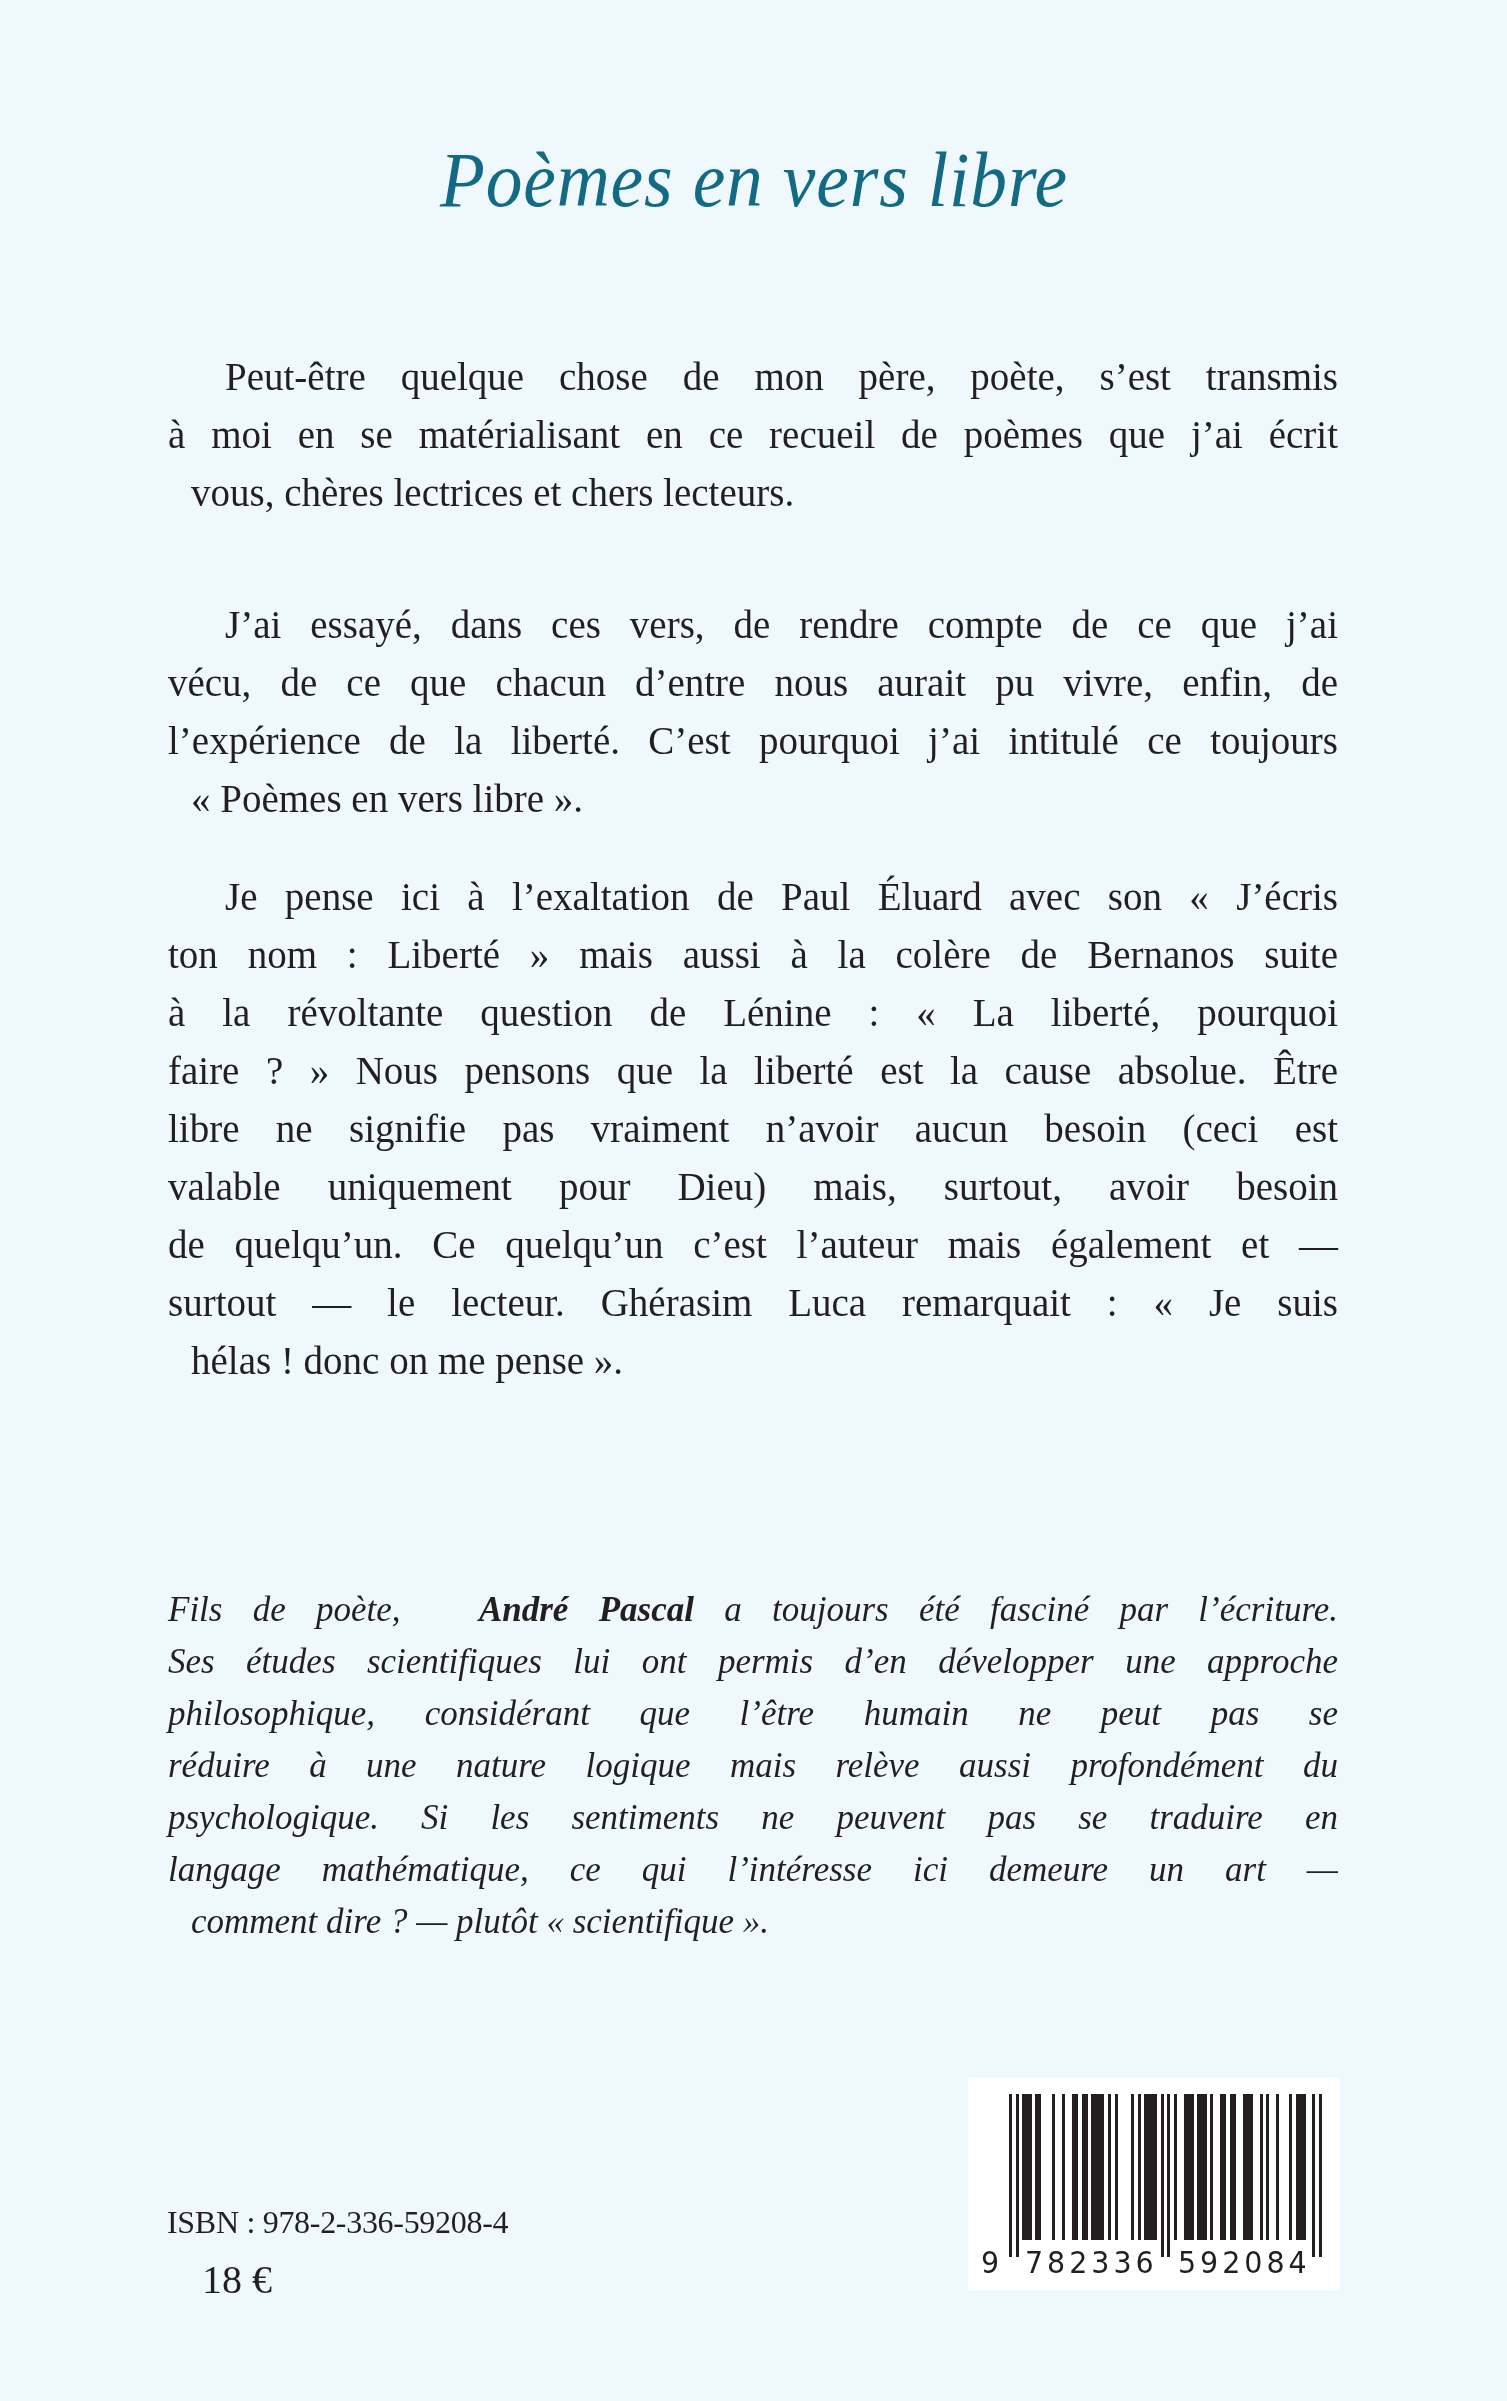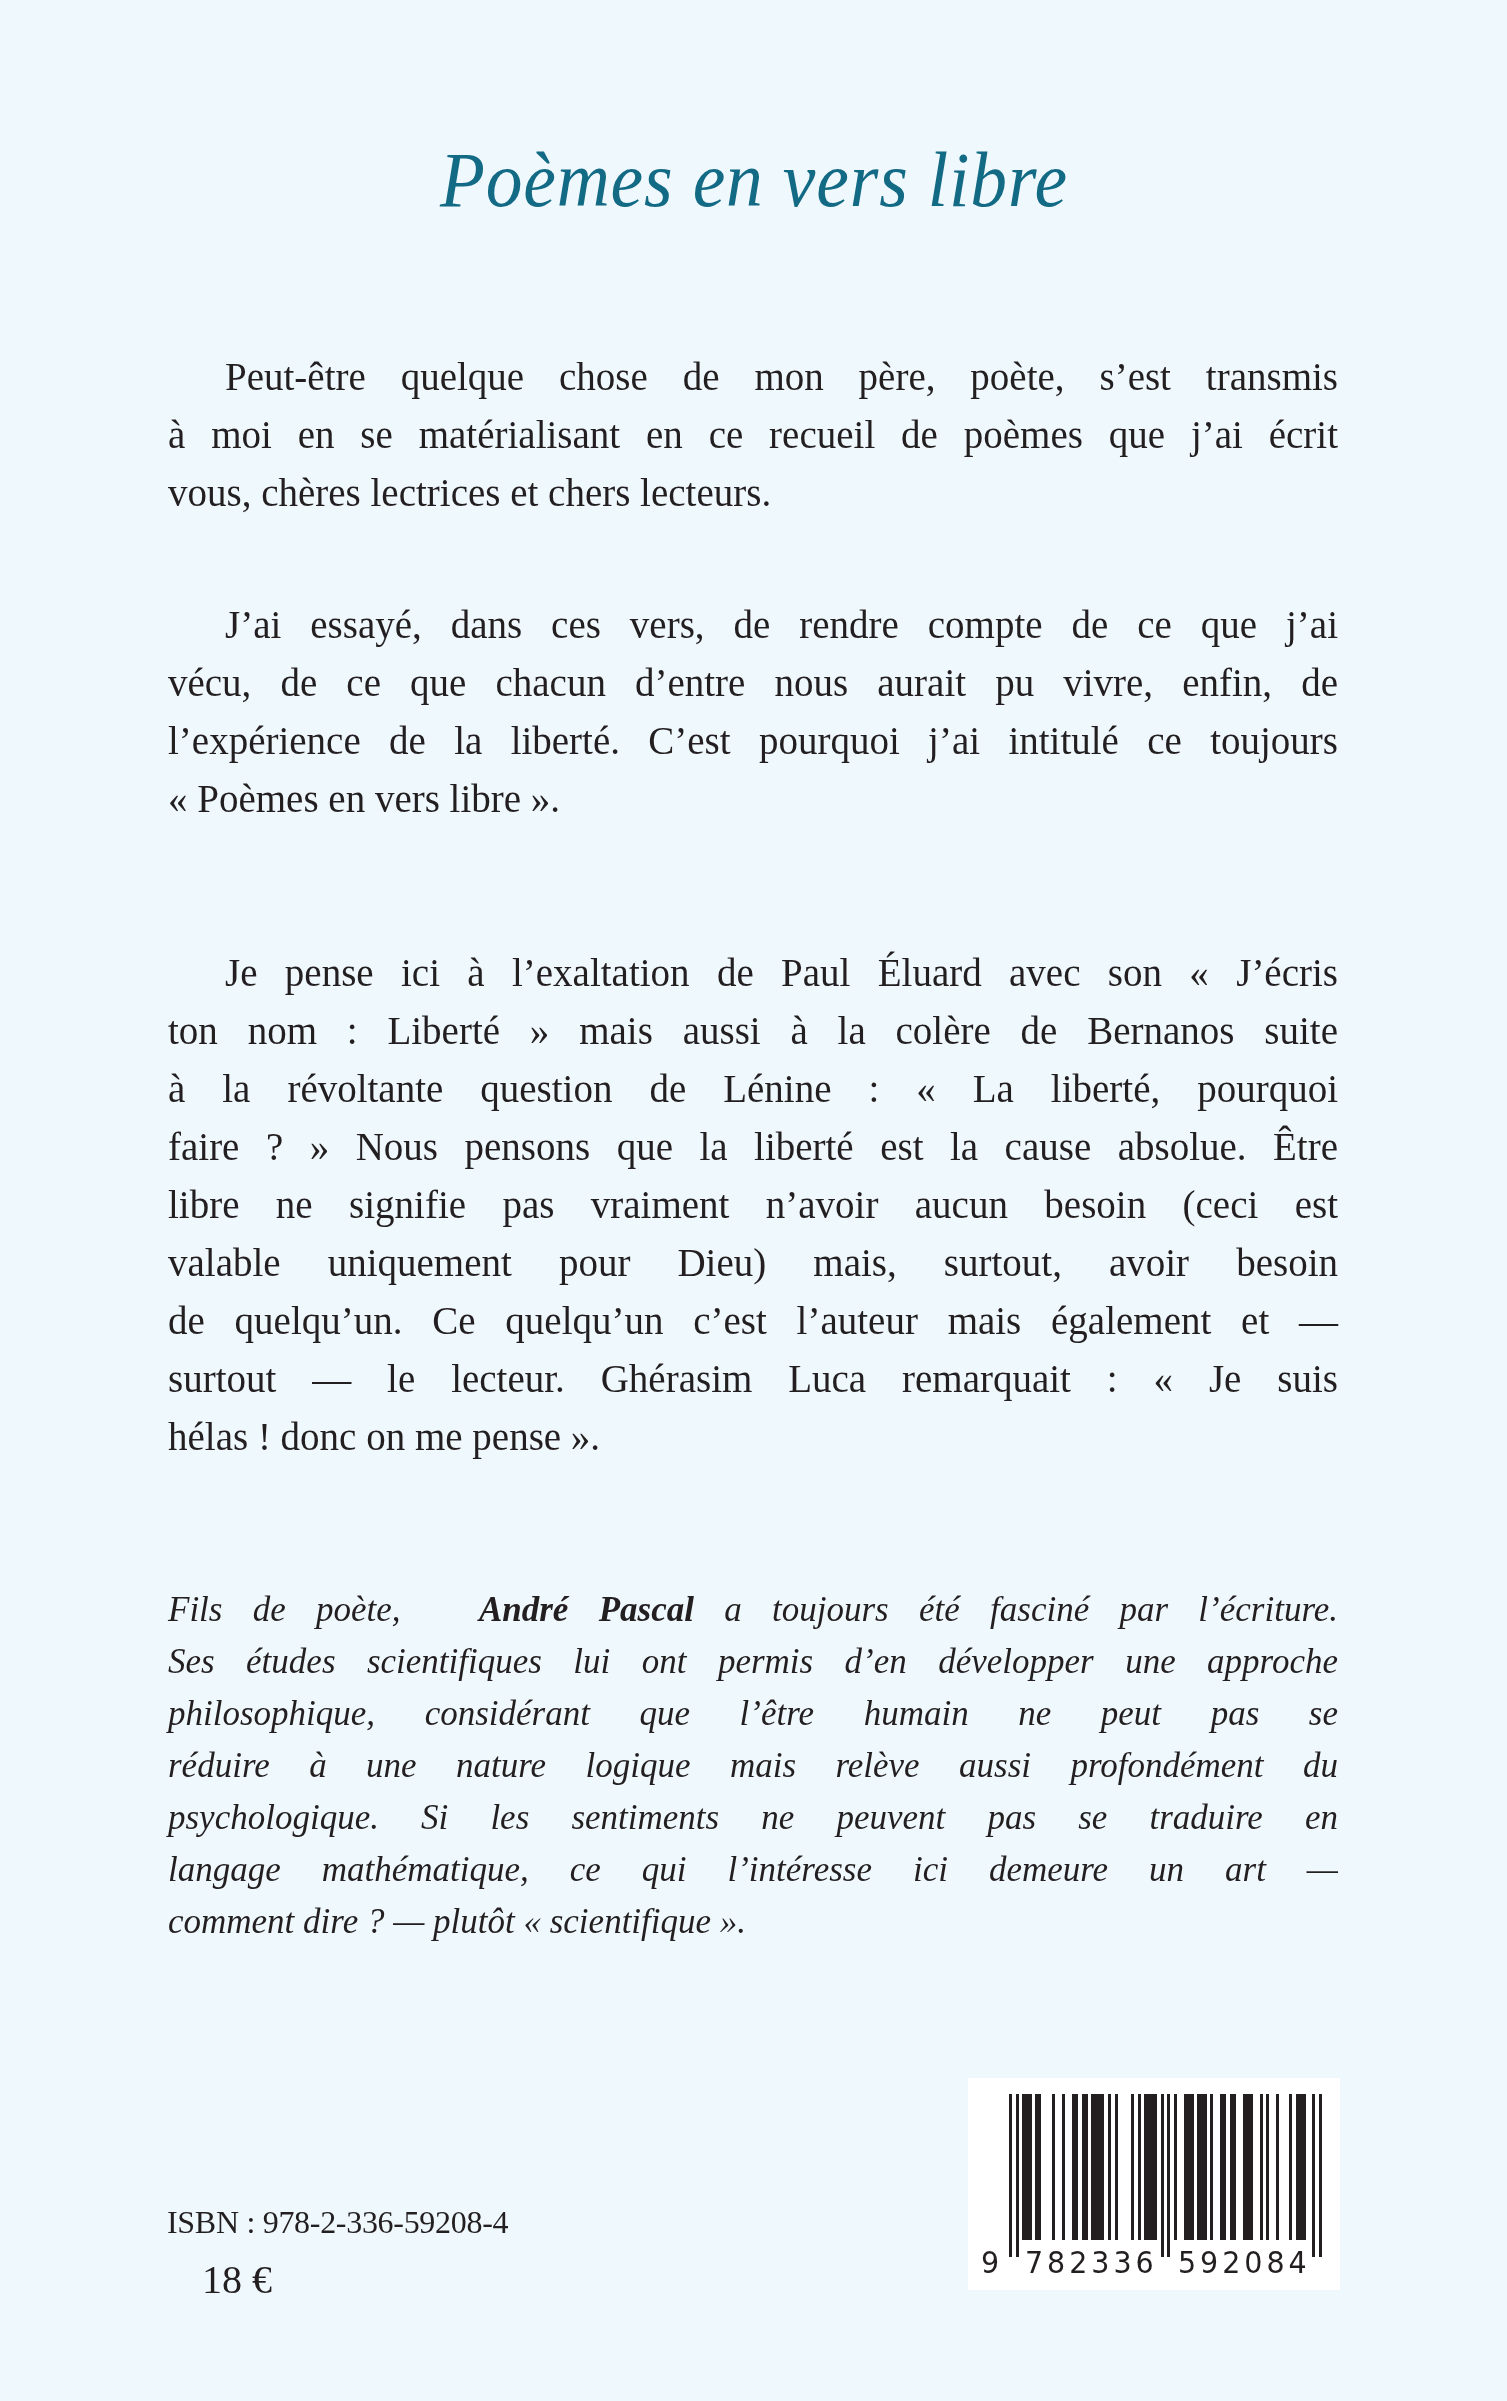--- a/index.html
+++ b/index.html
@@ -31,21 +31,21 @@
     font-size: 39px;
     line-height: 58px;
   }
   .line {
     display: block;
     height: 58px;
     white-space: nowrap;
     text-align: justify;
     text-align-last: justify;
   }
-  .line.last { text-align-last: left; }
+  .line.last { text-align-last: left; margin-left: 23px; }
   .line.indent { padding-left: 57px; }
   .bio {
     position: absolute;
     left: 168px;
     width: 1170px;
     font-size: 35px;
     line-height: 52px;
     font-style: italic;
   }
   .bio .line { height: 52px; }
@@ -89,21 +89,21 @@
   <span class="line last">vous, chères lectrices et chers lecteurs.</span>
 </div>
 
 <div class="para" style="top:596px;">
   <span class="line indent">J’ai essayé, dans ces vers, de rendre compte de ce que j’ai</span>
   <span class="line">vécu, de ce que chacun d’entre nous aurait pu vivre, enfin, de</span>
   <span class="line">l’expérience de la liberté. C’est pourquoi j’ai intitulé ce toujours</span>
   <span class="line last">« Poèmes en vers libre ».</span>
 </div>
 
-<div class="para" style="top:944px;">
+<div class="para" style="top:868px;">
   <span class="line indent">Je pense ici à l’exaltation de Paul Éluard avec son « J’écris</span>
   <span class="line">ton nom : Liberté » mais aussi à la colère de Bernanos suite</span>
   <span class="line">à la révoltante question de Lénine : « La liberté, pourquoi</span>
   <span class="line">faire ? » Nous pensons que la liberté est la cause absolue. Être</span>
   <span class="line">libre ne signifie pas vraiment n’avoir aucun besoin (ceci est</span>
   <span class="line">valable uniquement pour Dieu) mais, surtout, avoir besoin</span>
   <span class="line">de quelqu’un. Ce quelqu’un c’est l’auteur mais également et —</span>
   <span class="line">surtout — le lecteur. Ghérasim Luca remarquait : « Je suis</span>
   <span class="line last">hélas ! donc on me pense ».</span>
 </div>

